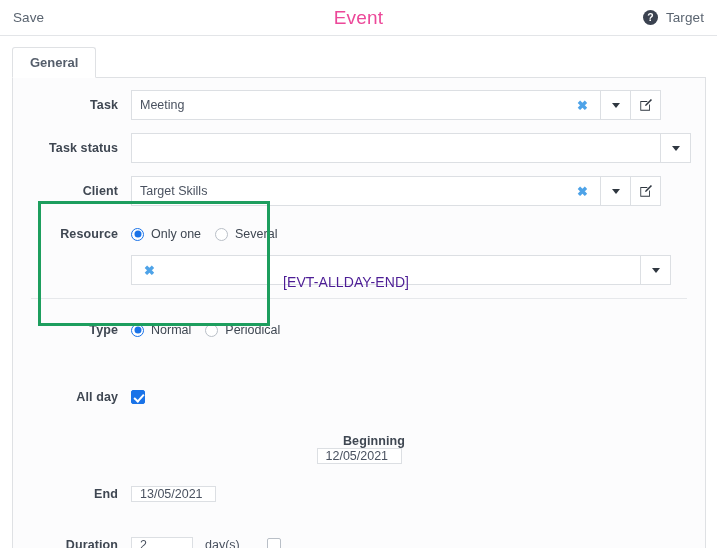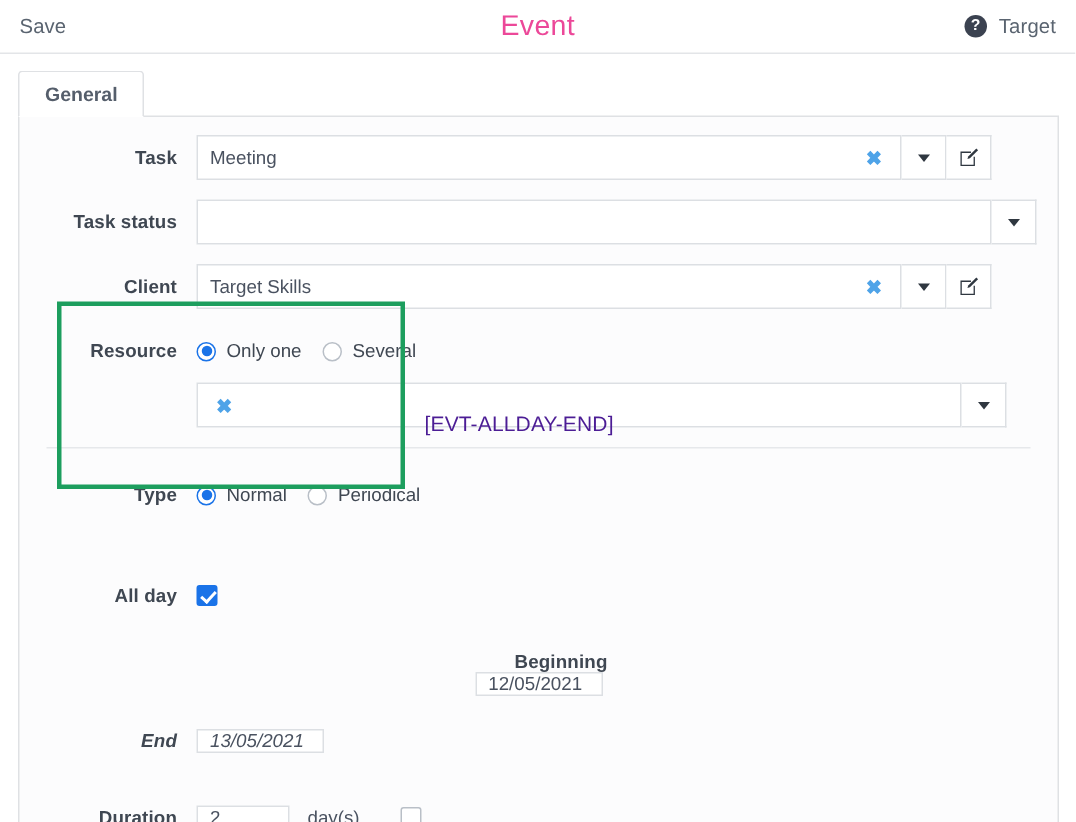--- a/index.html
+++ b/index.html
@@ -361,21 +361,21 @@
     <span class="cb on"></span>
   </div>
 
   <div class="row" style="margin-bottom:15px;flex-direction:column;">
     <div class="lbl">Beginning</div>
     <div class="field date-field">
       <span class="val">12/05/2021</span>
     </div>
   </div>
 
-  <div class="row" style="margin-bottom:21px;font-style:italic;">
+  <div class="row" style="margin-bottom:21px;">
     <div class="lbl">End</div>
     <div class="field date-field">
       <span class="val">13/05/2021</span>
     </div>
   </div>
 
   <div class="row">
     <div class="lbl">Duration</div>
     <div class="field dur-field">
       <span class="val">2</span>

